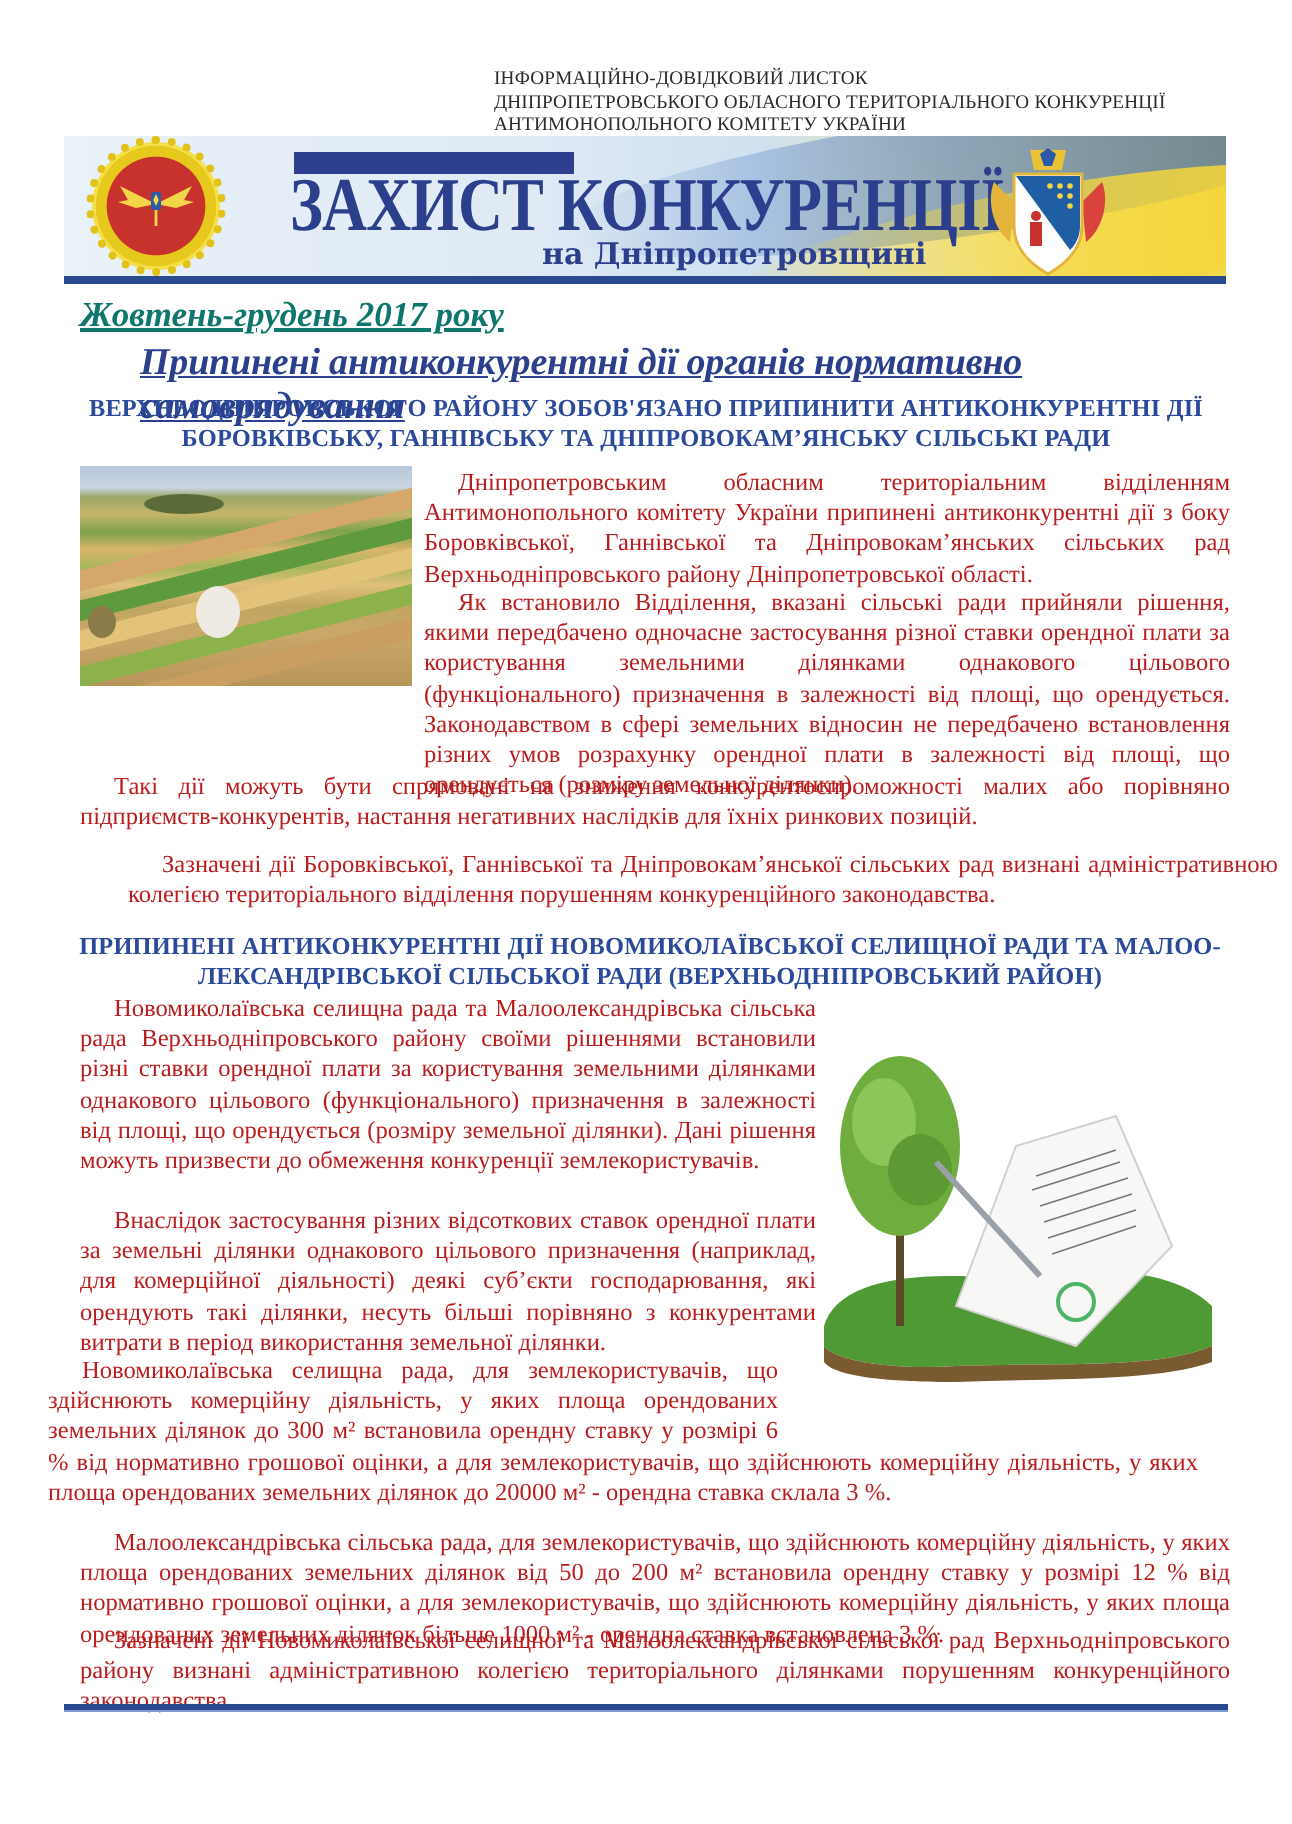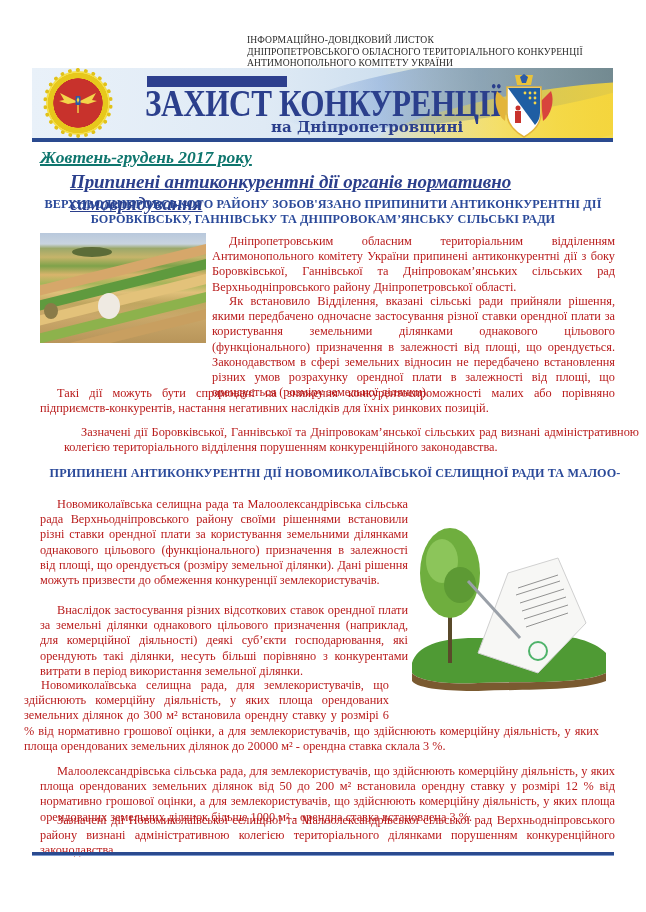--- a/index.html
+++ b/index.html
@@ -111,22 +111,23 @@
   <div class="tree" style="left:58px; top:60px; width:22px; height:26px; background:#efeae2;"></div>
   <div class="tree" style="left:4px; top:70px; width:14px; height:16px; background:#8a7b48;"></div>
   <div class="tree" style="left:32px; top:14px; width:40px; height:10px; background:#5c6c38;"></div>
 </div>
 
 <div class="abs p ind" style="left:212px; top:234px; width:403px;">Дніпропетровським обласним територіальним відділенням Антимонопольного комітету України припинені антиконкурентні дії з боку Боровківської, Ганнівської та Дніпровокам’янських сільських рад Верхньодніпровського району Дніпропетровської області.</div>
 <div class="abs p ind" style="left:212px; top:294px; width:403px;">Як встановило Відділення, вказані сільські ради прийняли рішення, якими передбачено одночасне застосування різної ставки орендної плати за користування земельними ділянками однакового цільового (функціонального) призначення в залежності від площі, що орендується. Законодавством в сфері земельних відносин не передбачено встановлення різних умов розрахунку орендної плати в залежності від площі, що орендується (розміру земельної ділянки).</div>
 <div class="abs p ind" style="left:40px; top:386px; width:575px;">Такі дії можуть бути спрямовані на зниження конкурентоспроможності малих або порівняно підприємств-конкурентів, настання негативних наслідків для їхніх ринкових позицій.</div>
 <div class="abs p ind" style="left:40px; top:425px; width:575px;margin-left:24px;">Зазначені дії Боровківської, Ганнівської та Дніпровокам’янської сільських рад визнані адміністративною колегією територіального відділення порушенням конкуренційного законодавства.</div>
 
-<div class="abs sec-title" style="left:44px; top:466px; width:582px;">
+<div class="abs sec-title" style="left:34px; top:466px; width:582px;">
   <div>ПРИПИНЕНІ АНТИКОНКУРЕНТНІ ДІЇ НОВОМИКОЛАЇВСЬКОЇ СЕЛИЩНОЇ РАДИ ТА МАЛОО-</div>
+  <div>ЛЕКСАНДРІВСЬКОЇ СІЛЬСЬКОЇ РАДИ (ВЕРХНЬОДНІПРОВСЬКИЙ РАЙОН)</div>
 </div>
 
 <svg class="abs img-tree" viewBox="0 0 200 180">
   <path d="M4 150 C10 130 40 122 90 126 C140 118 180 122 198 140 L198 160 C170 172 120 168 70 170 C40 172 10 168 4 160 Z" fill="#4f9a34"></path>
   <path d="M4 160 C10 168 40 172 70 170 C120 168 170 172 198 160 L198 168 C170 178 120 176 70 178 C40 178 10 176 4 168 Z" fill="#7a5a30"></path>
   <rect x="40" y="80" width="4" height="70" fill="#5a4a2a"></rect>
   <ellipse cx="42" cy="60" rx="30" ry="45" fill="#6fae3e"></ellipse>
   <ellipse cx="34" cy="48" rx="16" ry="22" fill="#8cc55a"></ellipse>
   <ellipse cx="52" cy="72" rx="16" ry="18" fill="#5d9a34"></ellipse>
   <path d="M100 60 L150 45 L178 110 L130 160 L70 140 Z" fill="#f7f7f5" stroke="#d0d0d0" stroke-width="1"></path>

